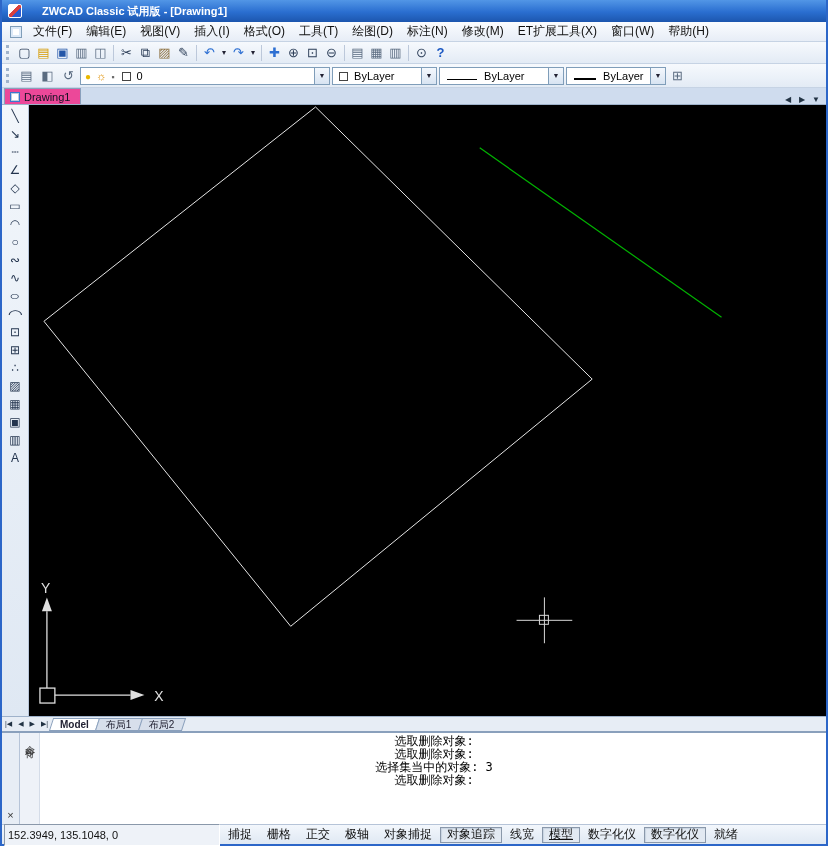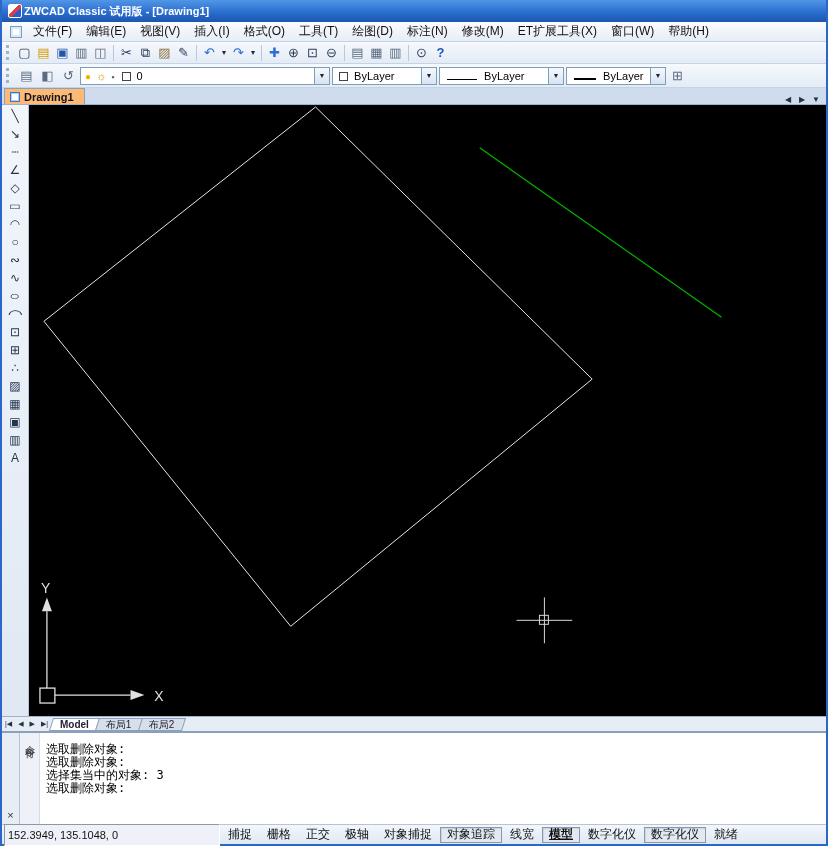--- a/index.html
+++ b/index.html
@@ -2,21 +2,21 @@
 <html><head>
 <meta charset="utf-8">
 <style>
   * { margin:0; padding:0; box-sizing:border-box; }
   html,body { width:828px; height:846px; overflow:hidden; background:#000; }
   body { font-family:"Liberation Sans", sans-serif; font-size:12px; }
   .window { width:828px; height:846px; display:flex; flex-direction:column;
             border:2px solid #2c66c8; border-top:none; background:#ecf1f8; }
 
   
-  .titlebar { height:22px; flex:0 0 22px; display:flex; align-items:center; gap:2px; padding:0 6px;
+  .titlebar { height:22px; flex:0 0 22px; display:flex; align-items:center; gap:20px; padding:0 6px;
               background:linear-gradient(180deg,#5296e6 0%,#2a6ed0 55%,#1c56ae 100%); color:#fff;
               font-size:11px; font-weight:bold; }
   .appicon { width:14px; height:14px; border-radius:2px; background:linear-gradient(135deg,#fff 40%,#d94040 40%,#d94040 60%,#2a5bd0 60%); border:1px solid #fff; }
 
   
   .menubar { height:20px; flex:0 0 20px; display:flex; align-items:center; background:linear-gradient(180deg,#fafcff,#e7edf6); border-bottom:1px solid #c6d3e4; padding-left:4px; }
   .docicon { width:12px; height:12px; margin:0 4px; background:#fff; border:1px solid #7f9db9; box-shadow:inset 0 0 0 2px #dce9f8; }
   .menu-item { padding:2px 7px; color:#111; cursor:default; }
 
   
@@ -44,22 +44,22 @@
   .lwcombo { width:100px; }
   .swatch { width:9px; height:9px; border:1px solid #444; background:#fff; margin:0 3px; flex:0 0 9px; }
   .bulb { color:#e9b800; font-size:10px; margin:0 1px; }
   .sun { color:#e09000; font-size:11px; margin:0 1px; }
   .lock { color:#6a6a6a; font-size:9px; margin:0 1px; }
   .ltsample { display:inline-block; width:30px; height:1px; background:#000; margin:0 4px; }
   .lwsample { display:inline-block; width:22px; height:2px; background:#000; margin:0 4px; }
 
   
   .tabbar { height:17px; flex:0 0 17px; background:#cfdcee; border-bottom:1px solid #9fb2ca; display:flex; align-items:flex-end; padding-left:2px; }
-  .doctab { display:flex; align-items:center; gap:4px; background:#fdba74; border:1px solid #8aa0bc; border-bottom:none;
-            padding:1px 10px 1px 5px; font-size:11px; font-weight:bold; color:#112; height:16px; }
+  .doctab { display:flex; align-items:center; gap:4px; background:#ec4899; border:1px solid #8aa0bc; border-bottom:none;
+            padding:1px 10px 1px 5px; font-size:11px; font-weight:normal; color:#112; height:16px; }
   .dticon { width:10px; height:10px; background:#fff; border:1px solid #3a77cf; box-shadow:inset 0 0 0 1px #bcd; }
   .tabnav { margin-left:auto; display:flex; align-items:center; gap:2px; padding-right:4px; }
   .tabnav span { font-size:8px; color:#234; width:12px; text-align:center; cursor:default; }
 
   
   .main { flex:1; display:flex; min-height:0; }
   .palette { width:27px; flex:0 0 27px; background:linear-gradient(180deg,#f2f6fb,#dfe8f3); border-right:1px solid #b6c4d8;
              display:flex; flex-direction:column; align-items:center; padding-top:2px; }
   .pitem { width:24px; height:18px; display:flex; align-items:center; justify-content:center; font-size:12px;
            color:#23344e; border:1px solid transparent; cursor:default; }
@@ -79,32 +79,32 @@
 
   
   .command { height:93px; flex:0 0 93px; background:#fff; border-top:2px solid #8aa0bc; display:flex; font-family:"DejaVu Sans Mono", monospace; font-size:12px; }
   .cmdrail { width:18px; flex:0 0 18px; background:#e7edf5; border-right:1px solid #b6c4d8; display:flex; flex-direction:column; justify-content:flex-end; align-items:center; }
   .cmdclose { width:14px; height:14px; display:flex; align-items:center; justify-content:center; font-size:11px; color:#333;
               font-family:"Liberation Sans",sans-serif; cursor:default; margin-bottom:2px; }
   .cmdtitle { width:20px; flex:0 0 20px; background:#eef2f8; border-right:1px solid #d4dce8; writing-mode:vertical-rl;
               text-orientation:upright; font-family:"Liberation Sans",sans-serif; font-size:10px; color:#333;
               display:flex; align-items:center; padding-top:4px; letter-spacing:2px; }
   .cmdbody { flex:1; display:flex; flex-direction:column; }
-  .cmdhist { flex:1; padding:10px 4px 0 6px; overflow:hidden; }
+  .cmdhist { flex:1; padding:2px 4px 0 6px; overflow:hidden;text-align:center; }
   .cmdline { line-height:13px; white-space:pre; color:#000; }
   .cmdprompt { border-top:1px solid #9aa8bc; padding:1px 4px 1px 6px; line-height:14px; }
 
   
   .statusbar { height:20px; flex:0 0 20px; background:linear-gradient(180deg,#f3f7fc,#dfe8f3); border-top:1px solid #b6c4d8;
                display:flex; align-items:center; font-size:12px; color:#111; padding:0 2px; gap:1px; }
   .coords { width:216px; flex:0 0 216px; height:16px; border:1px solid; border-color:#8a98aa #fff #fff #8a98aa;
             background:#eef2f8; padding:10px 3px; font-size:11px; display:flex; align-items:center; }
   .sbtn { padding:0 6px; height:16px; display:flex; align-items:center; border:1px solid transparent; cursor:default; white-space:nowrap; }
   .sbtn[data-state="on"] { border-color:#8a98aa; background:#e2e9f2; box-shadow:inset 1px 1px 1px #c9d4e2; }
-  .sbtn[data-u="true"] { text-decoration:underline;font-weight:bold; }
+  .sbtn[data-u="true"] { text-decoration:underline; }
 </style>
 </head>
 <body>
 
 <div class="window">
 
   <div class="titlebar">
     <span class="appicon"></span>
     <span>ZWCAD Classic 试用版 - [Drawing1]</span>
   </div>

